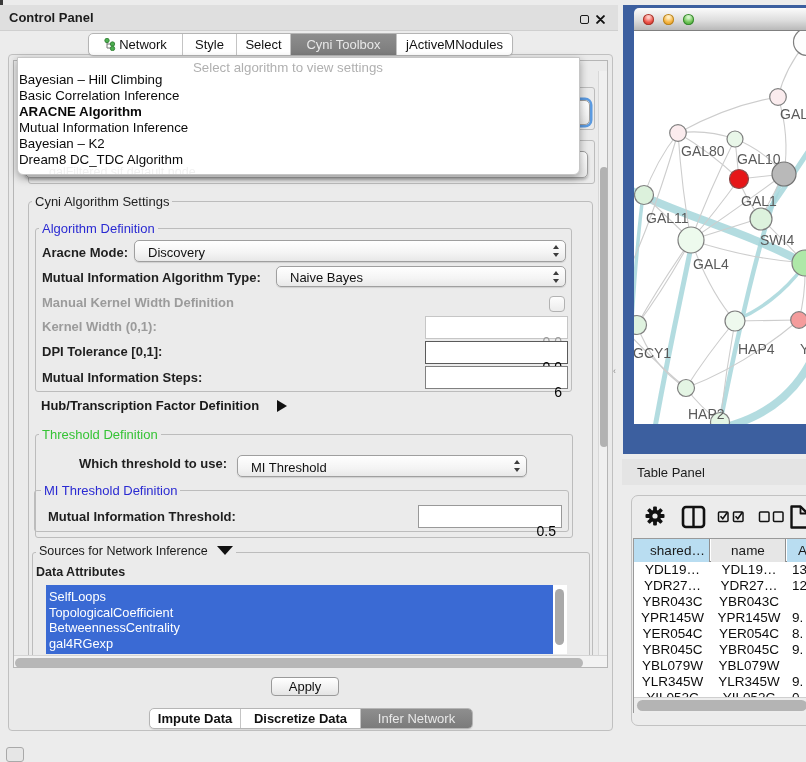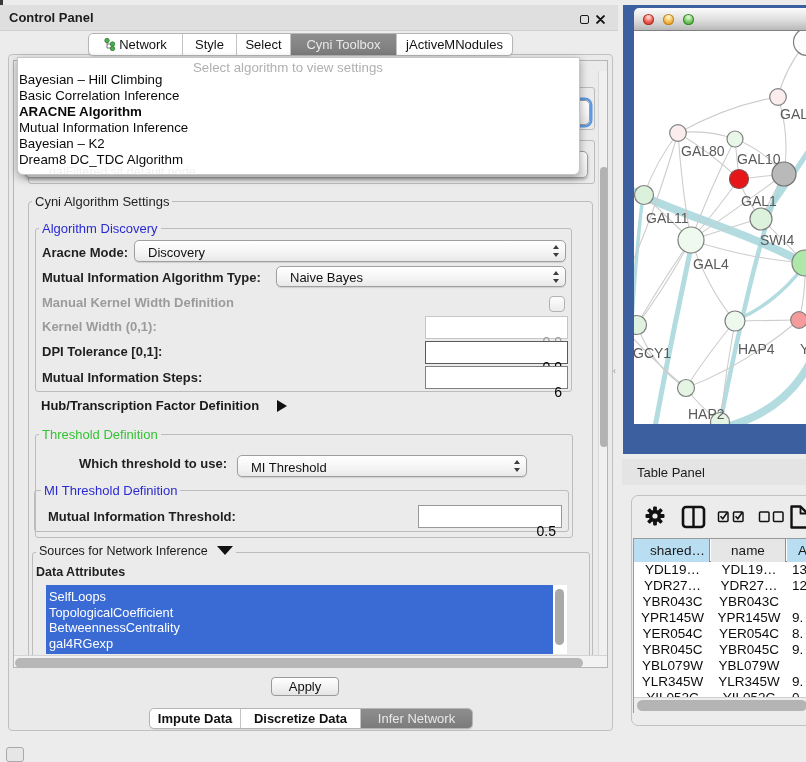--- a/index.html
+++ b/index.html
@@ -48,21 +48,21 @@
 
   <div class="group" style="left:14px;top:79px;width:567px;height:44px;"></div>
   <div class="combo" style="left:11px;top:90px;width:563px;height:27px;box-shadow:0 2px 3px rgba(0,0,0,0.25);">
       <span class="ct" style="color:#888;">galFiltered.sif default node</span>
     </div>
 
   <div class="group" style="left:14px;top:140px;width:565px;height:540px;border-radius:4px;"></div>
   <div class="gtitle" style="left:18px;top:133px;color:#1f1f1f;">Cyni Algorithm Settings</div>
 
   <div class="group" style="left:21px;top:167px;width:537px;height:164px;"></div>
-  <div class="gtitle" style="left:25px;top:160px;color:#2a2ad2;">Algorithm Discovery</div>
+  <div class="gtitle" style="left:25px;top:160px;color:#2a2ad2;">Algorithm Definition</div>
 
   <div class="lbl" style="position:absolute;left:28px;top:184px;">Aracne Mode:</div>
   <div class="combo" style="left:120px;top:179px;width:432px;height:22px;">
       <span class="ct">Discovery</span>
       <span class="arrows"></span>
     </div>
 
   <div class="lbl" style="position:absolute;left:28px;top:209px;">Mutual Information Algorithm Type:</div>
   <div class="combo" style="left:262px;top:205px;width:290px;height:21px;">
       <span class="ct" style="top:3px;">Naive Bayes</span>

